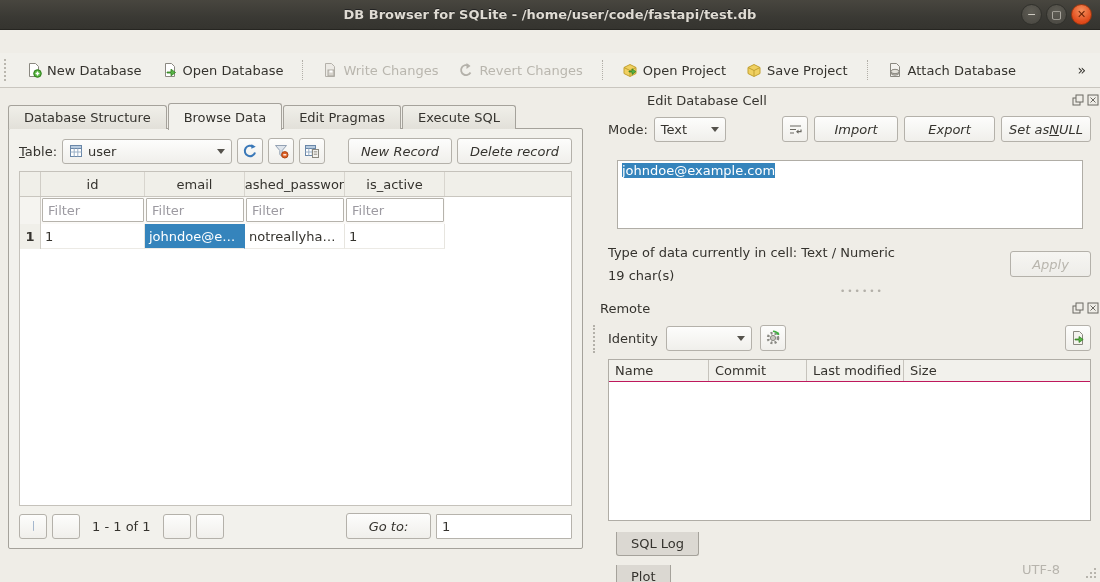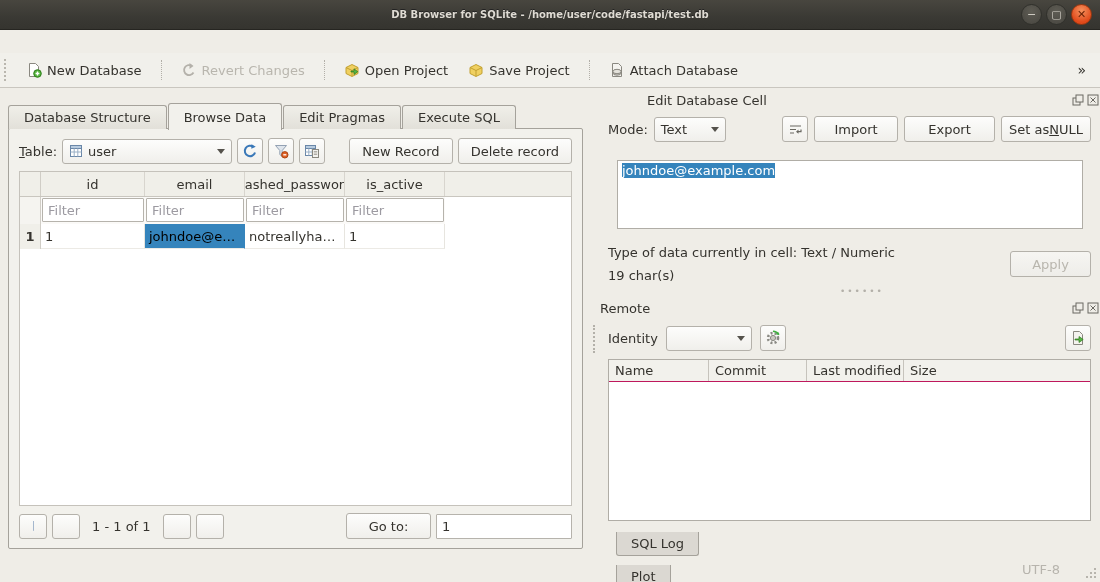--- a/index.html
+++ b/index.html
@@ -10,21 +10,21 @@
   }
   .app { position:relative; width:1100px; height:582px; }
 
   
   .titlebar {
     position:absolute; left:0; top:0; width:1100px; height:30px;
     background:linear-gradient(#48463f,#3a3934 60%,#35342f);
     border-bottom:1px solid #262521;
     display:flex; align-items:center; justify-content:center;
   }
-  .titlebar .title { color:#dfdbd3; font-weight:bold; font-size:10px; text-shadow:0 -1px 0 #222; }
+  .titlebar .title { color:#dfdbd3; font-weight:bold; font-size:13px; text-shadow:0 -1px 0 #222; }
   .win-controls { position:absolute; right:8px; top:4px; display:flex; gap:4px; }
   .win-btn {
     width:21px; height:21px; border-radius:50%;
     background:radial-gradient(circle at 50% 35%, #5e5c54, #47453f);
     border:1px solid #30302b; color:#d8d4cb; font-size:11px;
     display:flex; align-items:center; justify-content:center; line-height:1;
   }
   .win-btn.close {
     background:radial-gradient(circle at 50% 30%, #f6925e, #e0491a 70%);
     border:1px solid #9c3810; color:#6b2306; font-weight:bold;
@@ -50,21 +50,21 @@
   .tb-btn { display:flex; align-items:center; gap:5px; padding:4px 7px; border-radius:3px; white-space:nowrap; }
   .tb-btn.disabled { color:#b9b6ae; }
   .tb-btn svg { flex:0 0 auto; }
   .tb-overflow { margin-left:auto; font-size:14px; padding-right:6px; color:#35332e; }
 
   
   .btn {
     display:inline-flex; align-items:center; justify-content:center;
     background:linear-gradient(#fdfdfc,#f0efeb);
     border:1px solid #b4b1aa; border-radius:3px; padding:0 12px;
-    height:26px; color:#35332e; white-space:nowrap;
+    height:26px; color:#35332e; white-space:nowrap;font-style:italic;
   }
   .btn.disabled { color:#b9b6ae; background:linear-gradient(#f6f5f2,#eeede9); }
   .icon-btn { padding:0; width:26px; }
   .combo {
     display:inline-flex; align-items:center; gap:5px;
     background:linear-gradient(#fdfdfc,#f0efeb);
     border:1px solid #b4b1aa; border-radius:3px; height:25px; padding:0 6px;
   }
   .combo .arrow {
     width:0; height:0; border-left:4px solid transparent; border-right:4px solid transparent;
@@ -105,21 +105,21 @@
   .c1 { width:104px; flex:0 0 104px; } .c2,.c3,.c4 { width:100px; flex:0 0 100px; }
   .g-filter { height:27px; background:#fbfaf8; }
   .g-filter .g-cell { padding:1px; border-right:0; }
   .g-filter input { width:100%; height:24px; }
   .g-data { height:25px; }
   .g-data .g-cell {
     display:flex; align-items:center; padding:0 4px;
     border-right:1px solid #e7e5df; border-bottom:1px solid #eceae5;
     overflow:hidden; white-space:nowrap;
   }
-  .g-cell.selected { background:#3584bc; color:#000000; border-right:1px solid #3584bc; }
+  .g-cell.selected { background:#3584bc; color:#ffffff; border-right:1px solid #3584bc; }
   .g-rest { flex:1; background:#fff; }
 
   
   .pager-row { display:flex; align-items:center; gap:5px; margin:7px 10px 9px 10px; }
   .nav-btn { width:28px; height:25px; }
   .range-text { margin:0 7px; }
 
   
   .dock-title { position:absolute; color:#35332e; }
   .dock-icons { position:absolute; display:flex; gap:3px; }
@@ -173,23 +173,38 @@
 
     <span class="tb-btn">
       <svg width="16" height="16">
           <path d="M3.5 1.5h6l3 3v10h-9z" fill="#fff" stroke="#8a8880"></path>
           <circle cx="11.5" cy="11.5" r="3.8" fill="#54b43c" stroke="#2e7d1b"></circle>
           <path d="M11.5 9.6v3.8M9.6 11.5h3.8" stroke="#fff" stroke-width="1.4"></path>
         </svg>
       <span>New Database</span>
     </span>
 
+    <span class="tb-btn">
+      <svg width="16" height="16">
+          <path d="M3.5 1.5h6l3 3v10h-9z" fill="#fff" stroke="#8a8880"></path>
+          <path d="M5 10h4V7.2l4.5 3.3L9 13.8V11H5z" fill="#57b347" stroke="#2e7d1b" stroke-width=".8"></path>
+        </svg>
+      <span>Open Database</span>
+    </span>
 
     <span class="tb-sep"></span>
 
+    <span class="tb-btn disabled">
+      <svg width="16" height="16">
+          <path d="M3.5 1.5h6l3 3v10h-9z" fill="#eceae5" stroke="#b4b1aa"></path>
+          <rect x="6" y="8" width="6" height="6" fill="#d6d3cc" stroke="#aaa79f"></rect>
+          <rect x="7.5" y="8.5" width="3" height="2" fill="#fff"></rect>
+        </svg>
+      <span>Write Changes</span>
+    </span>
 
     <span class="tb-btn disabled">
       <svg width="16" height="16">
           <path d="M12.5 10.5A5 5 0 1 1 11 4" fill="none" stroke="#b4b1aa" stroke-width="1.8"></path>
           <path d="M8.5 1l4 3-4 3z" fill="#b4b1aa"></path>
         </svg>
       <span>Revert Changes</span>
     </span>
 
     <span class="tb-sep"></span>

